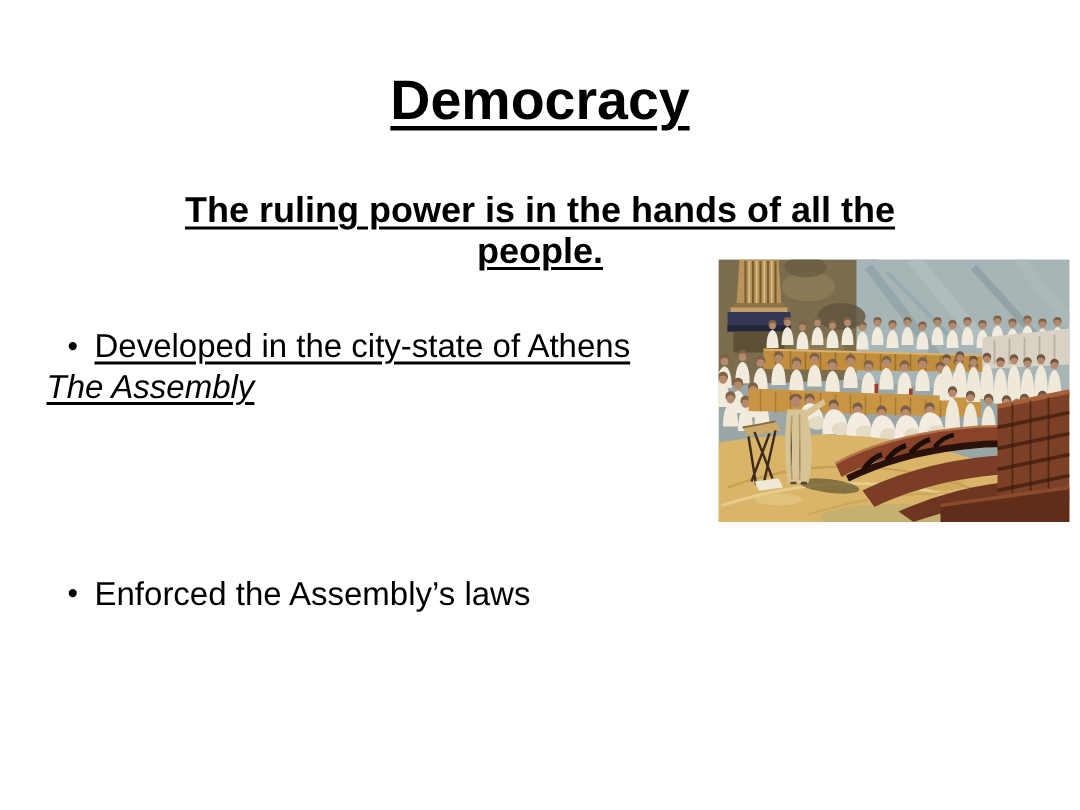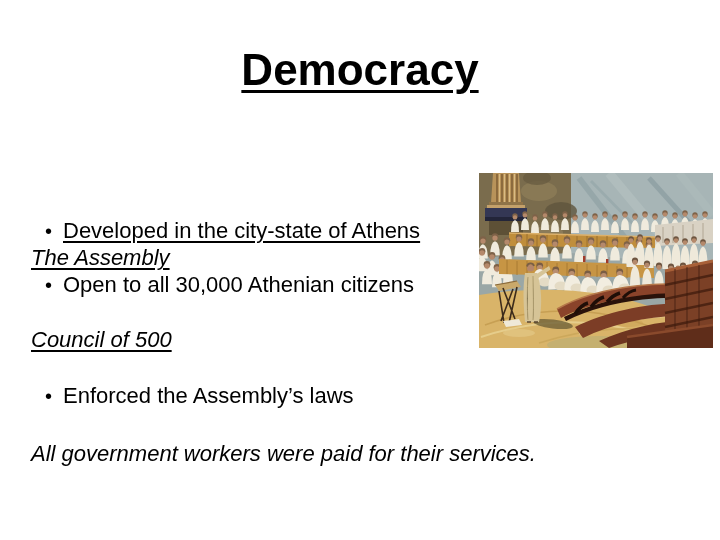--- a/index.html
+++ b/index.html
@@ -2,21 +2,21 @@
 <html><head>
 <meta charset="utf-8">
 <style>
   html,body{margin:0;padding:0;background:#fff;}
   .slide{
     position:relative;width:720px;height:540px;background:#ffffff;
     font-family:"Liberation Sans", sans-serif;color:#000;overflow:hidden;
   }
   .title{
     position:absolute;top:48px;left:0;width:100%;margin:0;
-    text-align:center;font-size:44px;font-weight:bold;line-height:1.0;
+    text-align:center;font-size:37px;font-weight:bold;line-height:1.0;
   }
   .title .u-thick{
     text-decoration:underline;text-decoration-thickness:3px;text-underline-offset:5px;
   }
   .subtitle{
     position:absolute;top:127px;left:0;width:100%;
     text-align:center;font-weight:bold;font-size:24px;line-height:27px;
   }
   .subtitle .sub-line{display:block;}
   .subtitle .sub-line > span{
@@ -38,44 +38,41 @@
   }
   .painting svg{display:block;width:234px;height:175px;}
 </style>
 </head>
 <body>
 
 <div class="slide">
 
   <h1 class="title"><span class="u-thick">Democracy</span></h1>
 
+  <div class="subtitle">
+    <span class="sub-line"><span>The ruling power is in the hands of all the</span></span>
+    <span class="sub-line"><span>people.</span></span>
+  </div>
 
   <div class="line" style="top:246px">
     <span class="heading">The Assembly</span>
   </div>
 
   <div class="line" style="top:219px">
     <span class="glyph">•</span><span class="u">Developed in the city-state of Athens</span>
   </div>
 
-  <div class="line" style="top:273px">
-    <span class="glyph">•</span><span>Open to all 30,000 Athenian citizens</span>
-  </div>
-
-
-  <div class="line" style="top:328px">
-    <span class="heading">Council of 500</span>
-  </div>
+
+
 
 
   <div class="line" style="top:384px">
     <span class="glyph">•</span><span>Enforced the Assembly’s laws</span>
   </div>
 
-  <div class="footer-line">All government workers were paid for their services.</div>
 
   <figure class="painting" aria-label="Painting of an orator addressing the assembled Roman Senate">
     <svg viewBox="0 0 234 175" xmlns="http://www.w3.org/2000/svg">
       <defs>
         <g id="pSenA">
           <circle cx="0" cy="-3" r="2.7" fill="#7e6248"></circle>
           <circle cx="0" cy="-1.6" r="2.2" fill="#b5896b"></circle>
           <path d="M-4,13 Q-4,2 0,1 Q4,2 4,13 Z" fill="#f0ebdd"></path>
         </g>
         <g id="pSenT">

